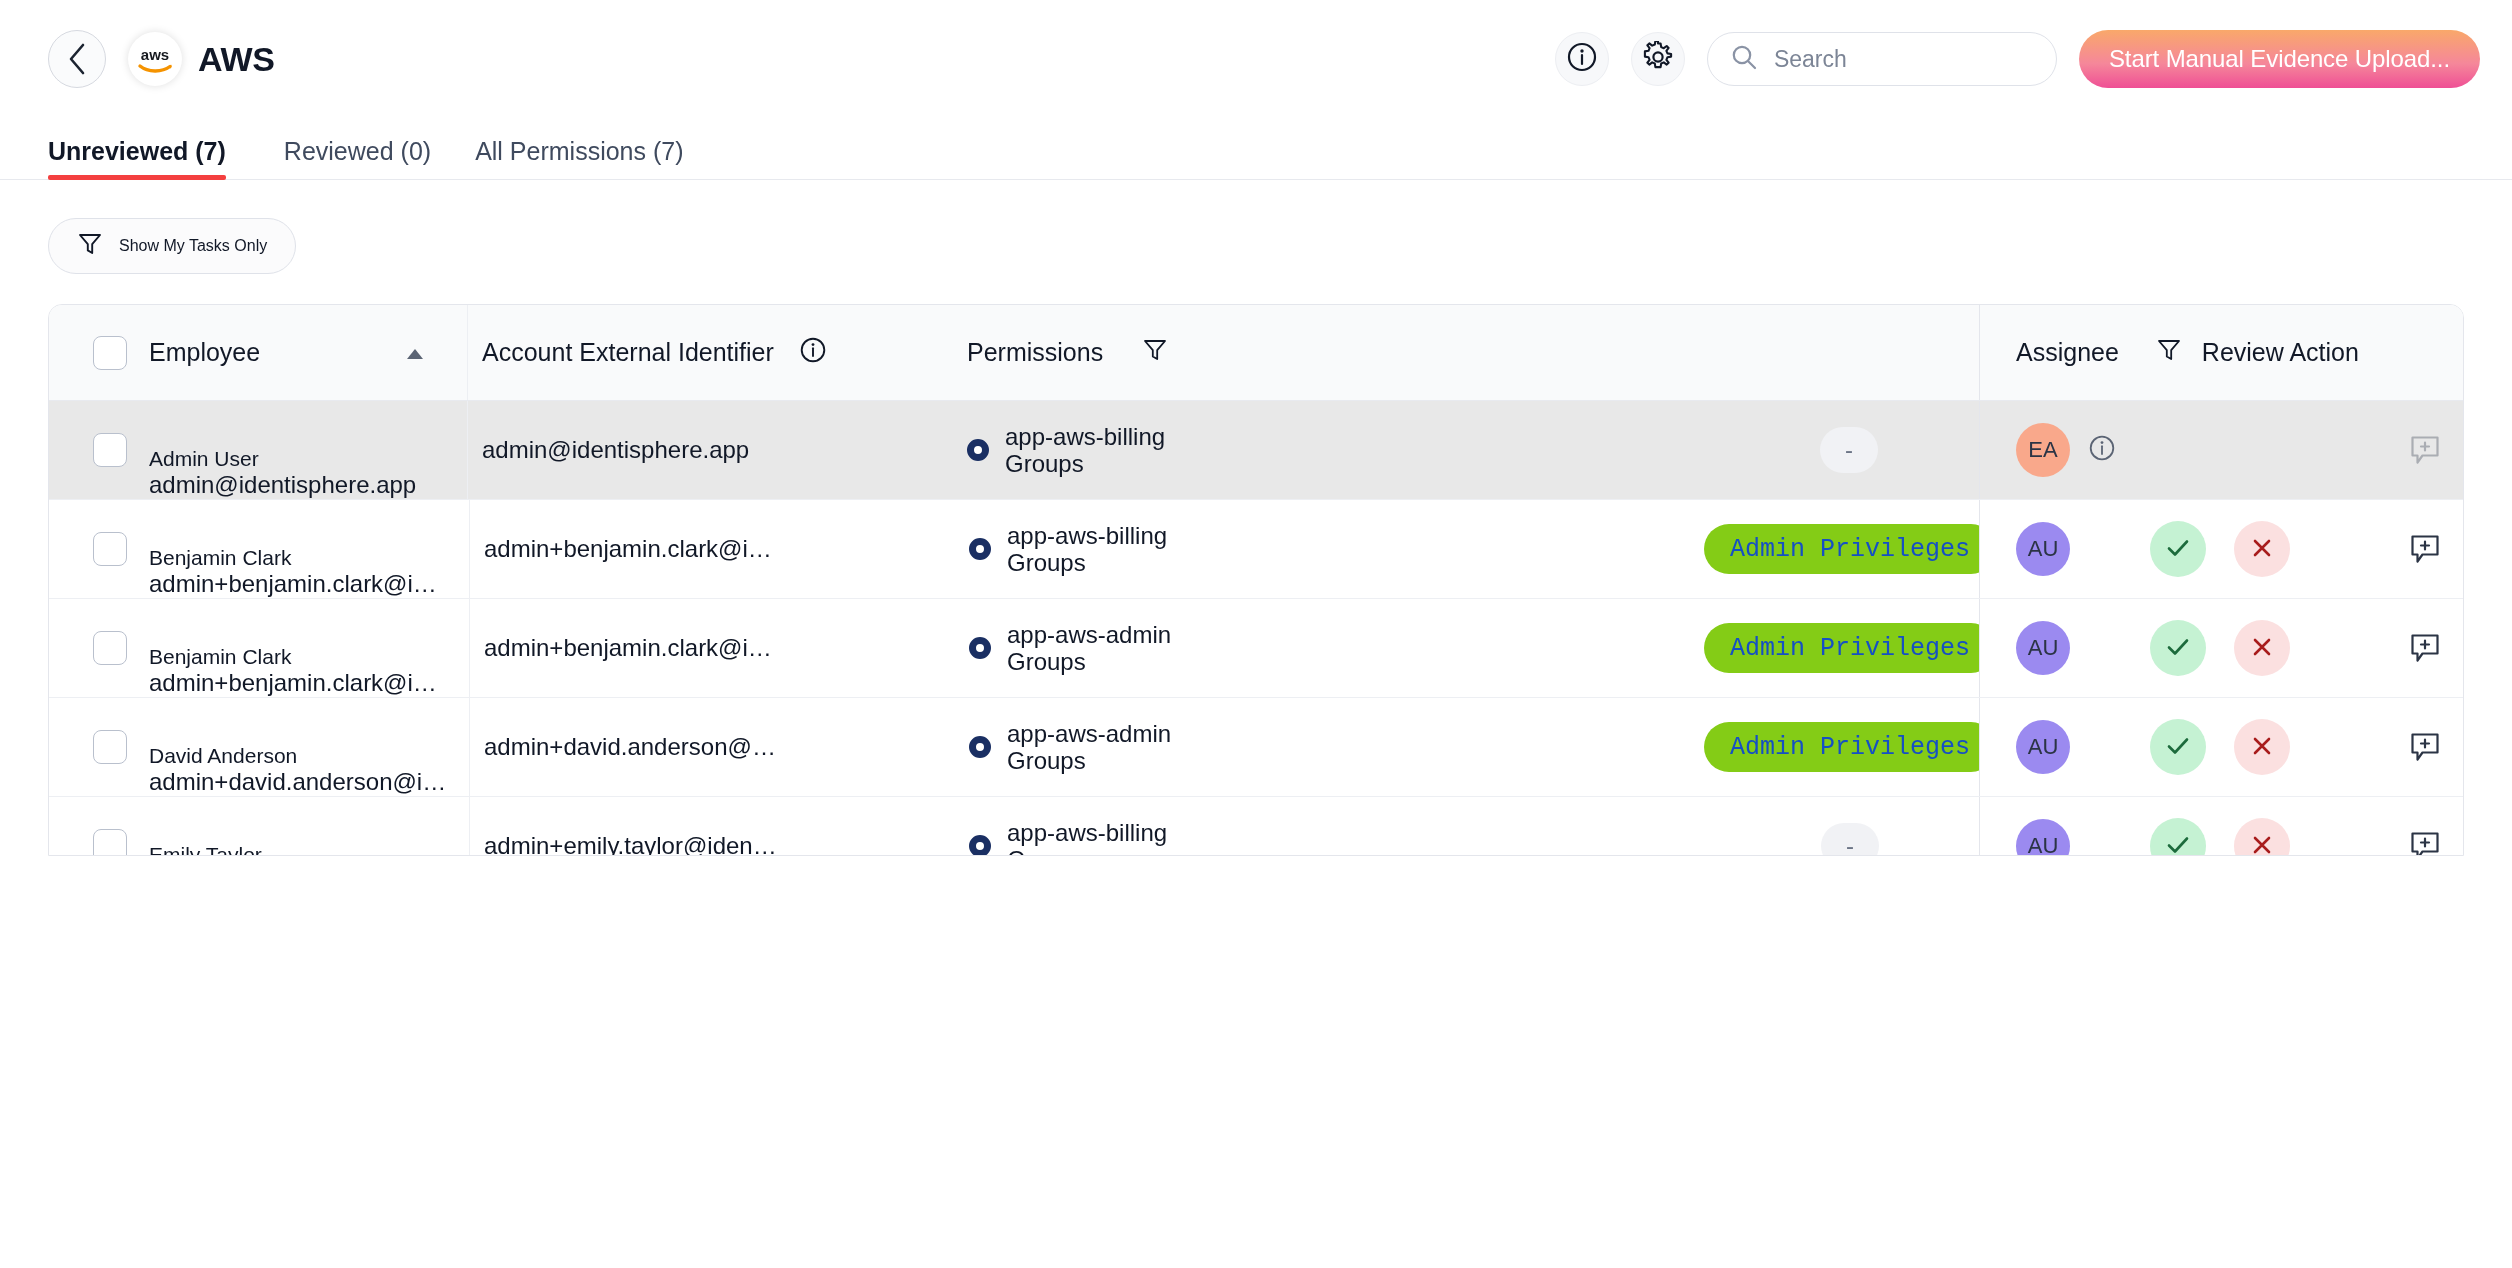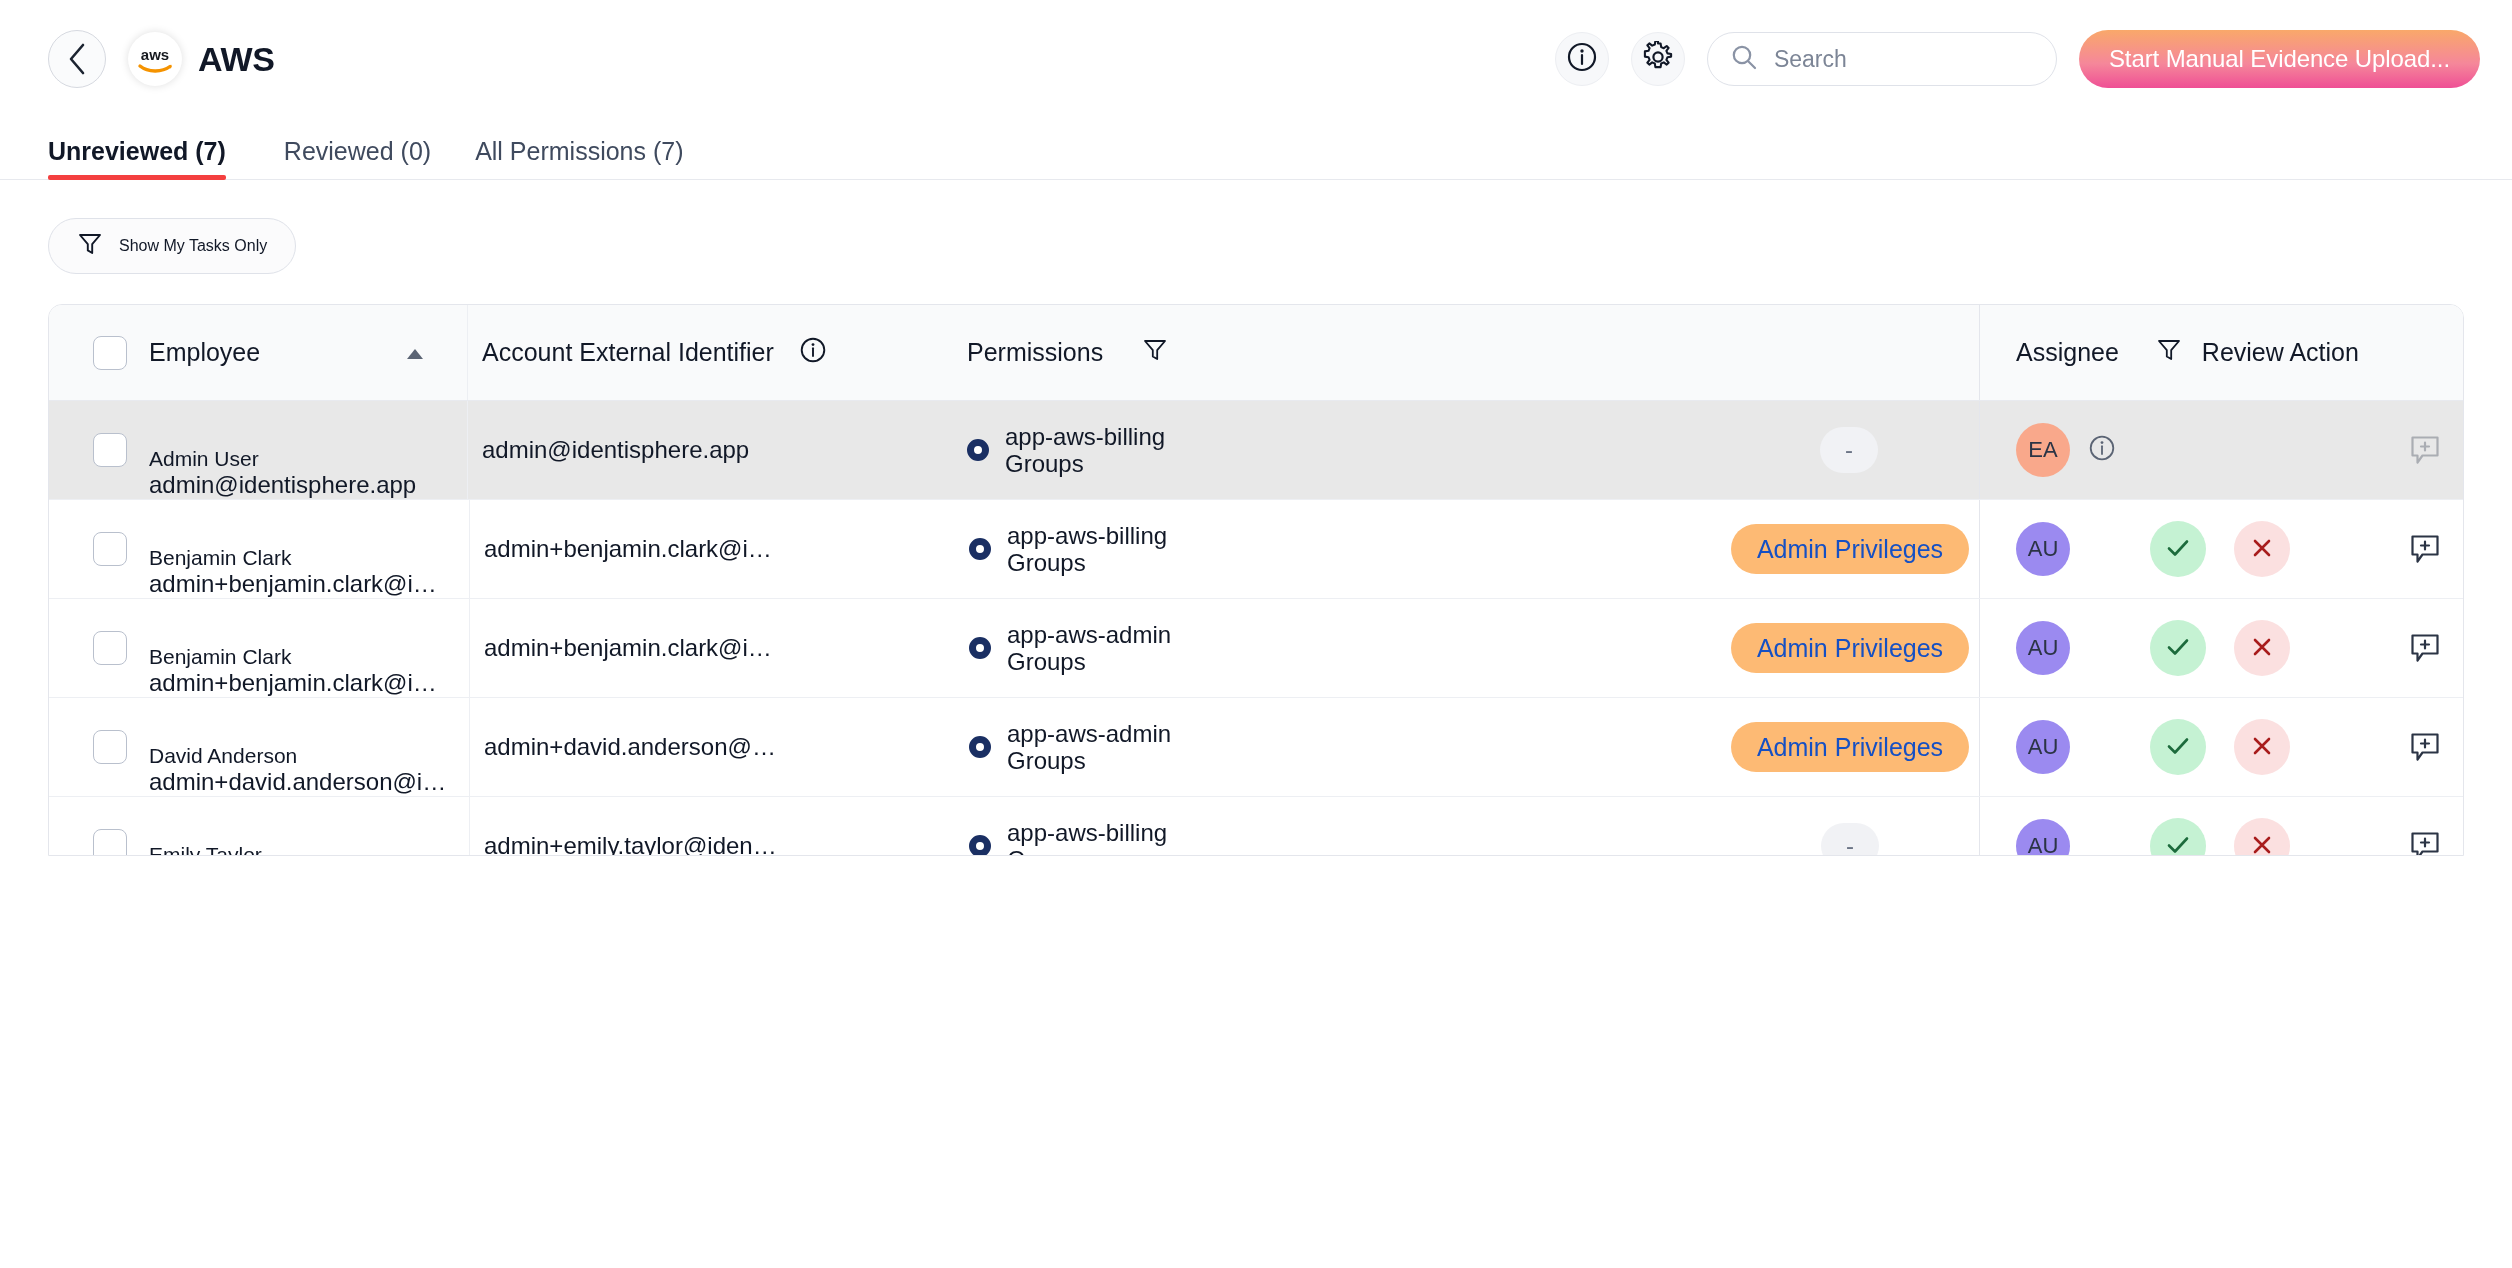--- a/index.html
+++ b/index.html
@@ -170,24 +170,25 @@
     border: 7px solid #1a2f63; background: #fff; flex: 0 0 22px;
   }
   .perm-txt { font-size: 24px; color: #111827; line-height: 1.14; white-space: nowrap; }
 
   .cat-dash {
     width: 58px; height: 46px; border-radius: 23px; background: #f1f2f5;
     display: flex; align-items: center; justify-content: center;
     color: #6b7485; font-size: 24px;
   }
   .cat-badge {
-    height: 50px; border-radius: 25px; background: #fdba74;
+    height: 50px; border-radius: 25px; background: #84cc16;
     color: #1550c4; font-size: 25px;
     display: flex; align-items: center; padding: 0 26px;
     white-space: nowrap;
+    font-family: Liberation Mono, monospace;
   }
 
   .avatar {
     width: 54px; height: 54px; border-radius: 50%;
     display: flex; align-items: center; justify-content: center;
     font-size: 22px; color: #2b3445; flex: 0 0 54px;
   }
   .avatar.ea { background: #f9a88b; }
   .avatar.au { background: #9b8af0; }
 

